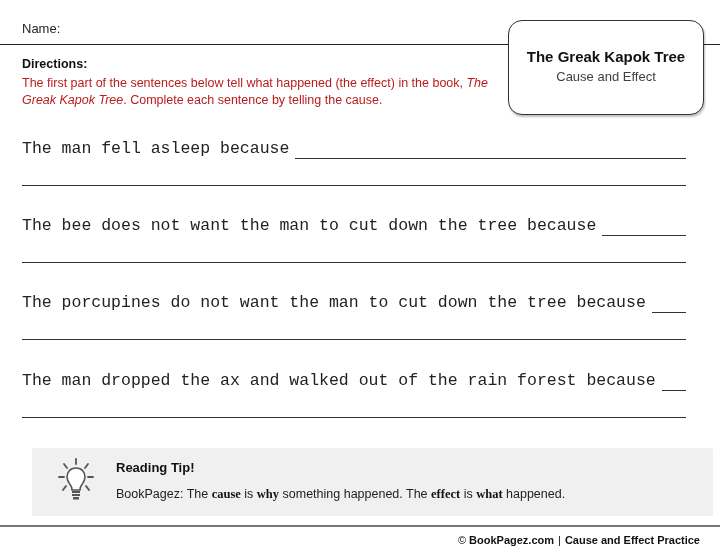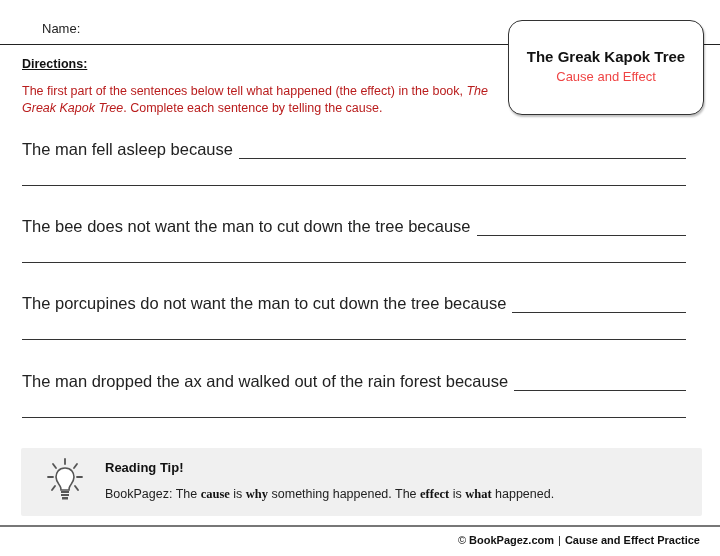--- a/index.html
+++ b/index.html
@@ -1,43 +1,43 @@
 <!DOCTYPE html>
 <html><head>
 <meta charset="utf-8">
 <style>
   * { box-sizing: border-box; margin: 0; padding: 0; }
   html, body { width: 720px; height: 556px; background: #ffffff; overflow: hidden; }
   body { position: relative; font-family: "Liberation Sans", "DejaVu Sans", sans-serif; color: #222222; }
 
-  .name-label { position: absolute; left: 22px; top: 21px; font-size: 13px; color: #222; margin-left: 20px; }
+  .name-label { position: absolute; left: 22px; top: 21px; font-size: 13px; color: #222; }
   .header-rule { position: absolute; left: 0; right: 0; top: 44px; height: 1px; background: #222; }
 
   .title-box {
     position: absolute; left: 508px; top: 20px; width: 196px; height: 95px;
     border: 1.5px solid #333; border-radius: 14px; background: #fff;
     box-shadow: 1px 2px 2px rgba(0,0,0,0.25);
     text-align: center;
   }
   .title-box .title { margin-top: 27px; font-size: 15px; font-weight: bold; color: #111; }
-  .title-box .subtitle { margin-top: 4px; font-size: 13px; color: #ef4444; }
+  .title-box .subtitle { margin-top: 4px; font-size: 13px; color: #404040; }
 
   .directions { position: absolute; left: 22px; top: 57px; width: 470px; }
-  .directions .heading { font-size: 12.5px; font-weight: bold; color: #111; margin-bottom: 12px; text-decoration: underline; }
+  .directions .heading { font-size: 12.5px; font-weight: bold; color: #111; margin-bottom: 4px; }
   .directions .body { font-size: 12.5px; line-height: 17px; color: #b91c1c; }
   .directions .body em { font-style: italic; }
 
   .question { position: absolute; left: 22px; width: 664px; }
-  .question .line1 { display: flex; align-items: flex-end; height: 22px; }
+  .question .line1 { display: flex; align-items: flex-end; height: 22px; font-family: Liberation Mono, monospace; }
   .question .prompt { font-size: 16.5px; color: #222; white-space: nowrap; padding-right: 6px; line-height: 20px; }
   .question .blank { flex: 1; border-bottom: 1.3px solid #333; height: 18px; }
   .question .line2 { margin-top: 26px; border-bottom: 1.3px solid #333; height: 1px; }
 
   .tip-box {
-    position: absolute; left: 21px; top: 448px; width: 681px; height: 68px;
+    position: absolute; left: 32px; top: 448px; width: 681px; height: 68px;
     background: #f0f0f0; border-radius: 2px; text-align: right;
   }
   .tip-icon { position: absolute; left: 24px; top: 10px; width: 40px; height: 46px; }
   .tip-title { position: absolute; left: 84px; top: 12px; font-size: 13px; font-weight: bold; color: #111; }
   .tip-text { position: absolute; left: 84px; top: 39px; font-size: 12.5px; color: #222; white-space: nowrap; }
   .tip-text b { font-weight: bold; color: #111; font-family: Liberation Serif, serif; }
 
   .footer-rule { position: absolute; left: 0; right: 0; top: 525px; height: 2px; background: #777; }
   .footer-text { position: absolute; right: 20px; top: 534px; font-size: 11px; font-weight: bold; color: #111; white-space: nowrap; }
   .footer-text .sep { font-weight: normal; margin: 0 4px; }

